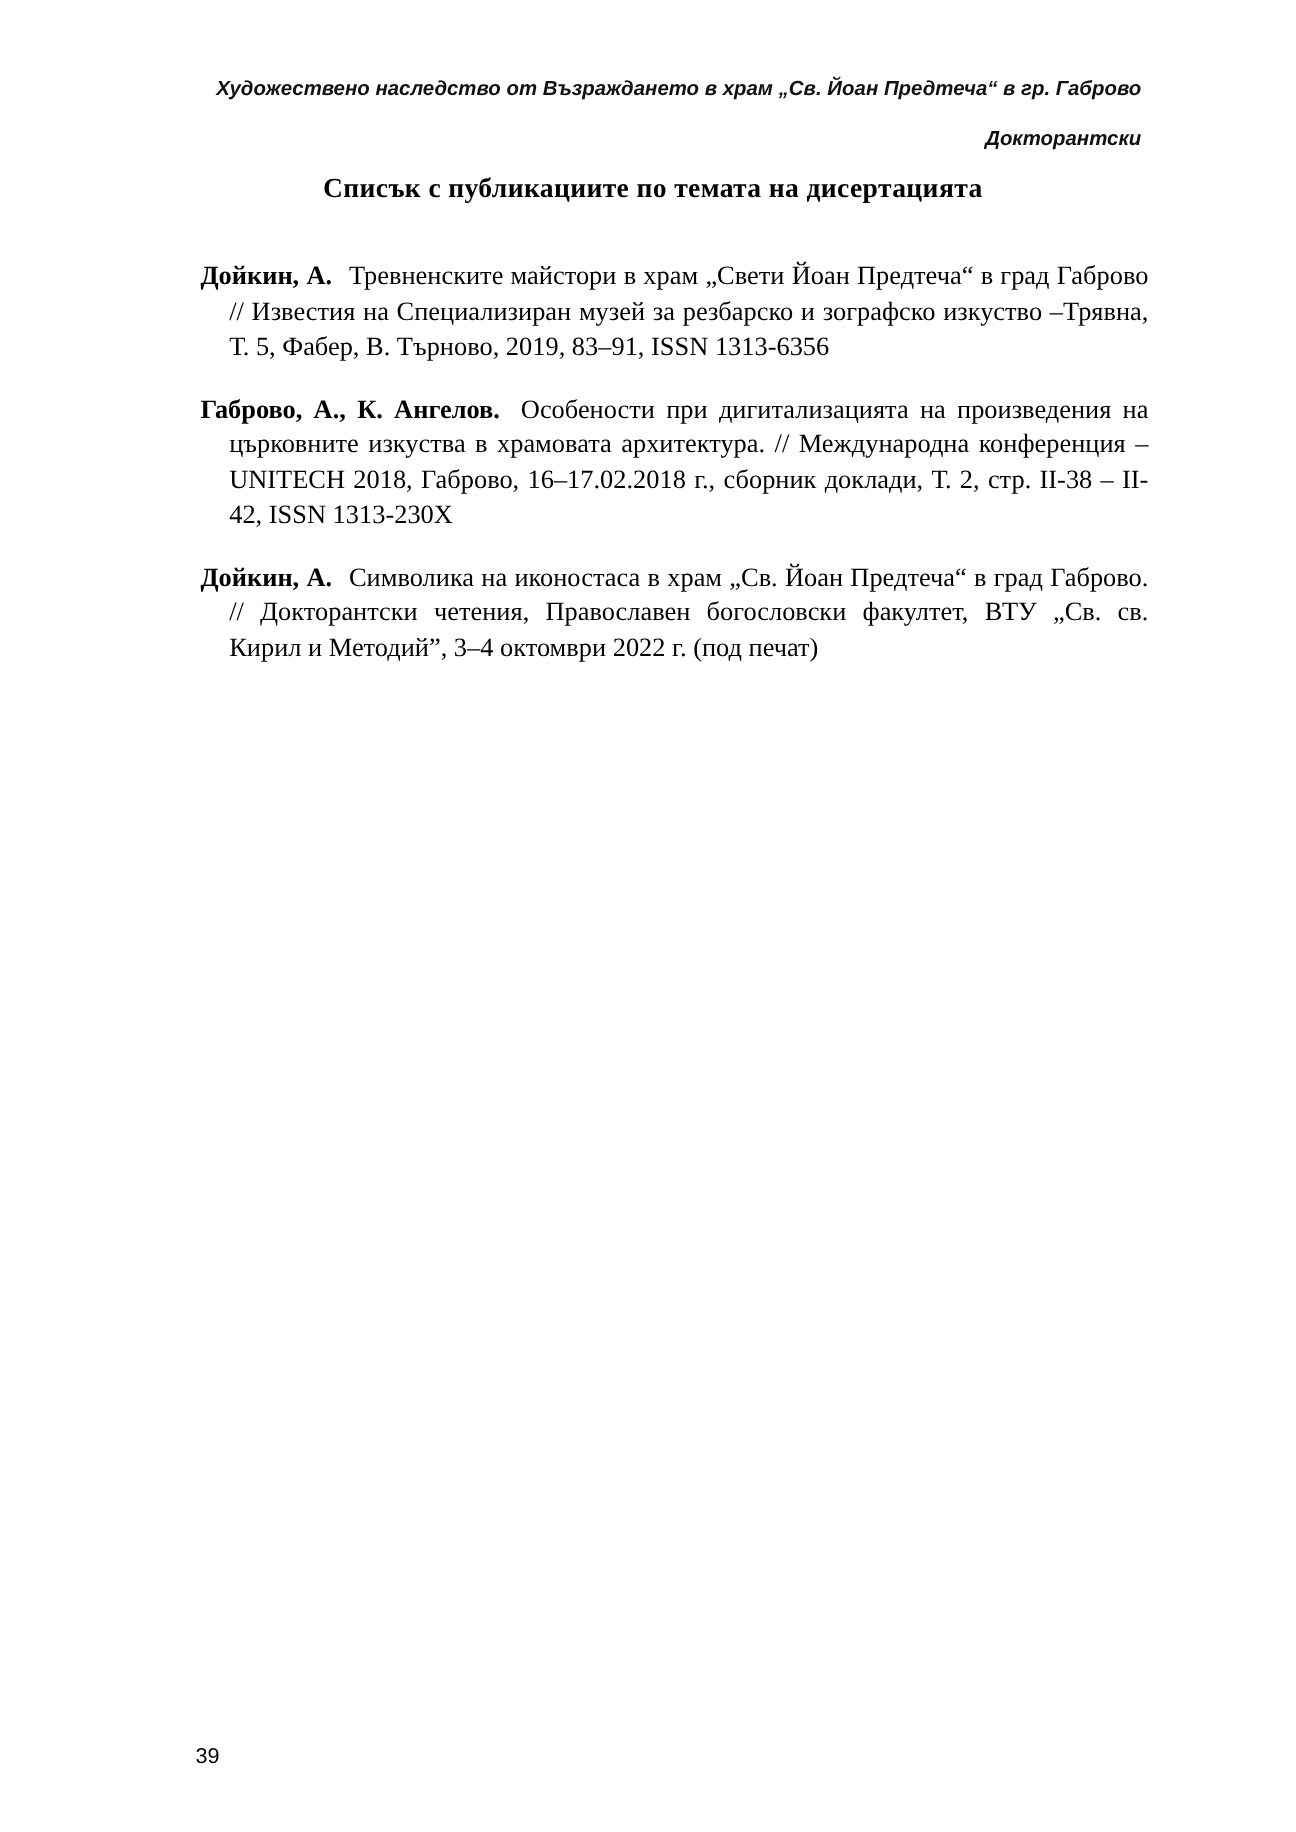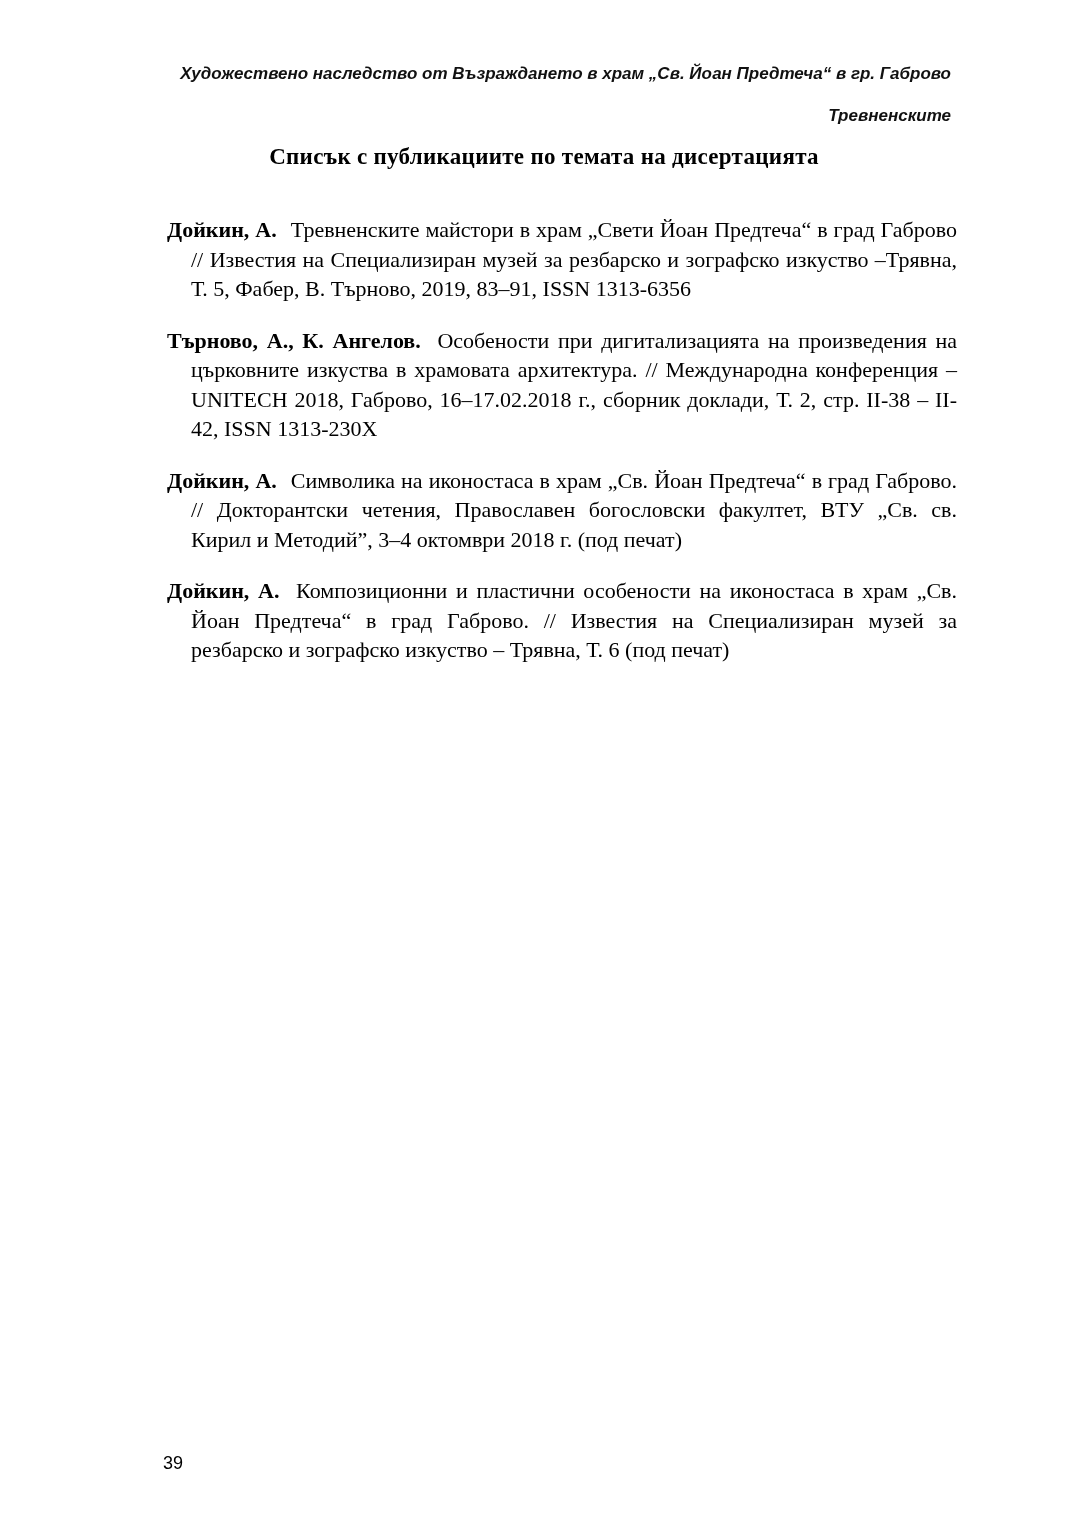--- a/index.html
+++ b/index.html
@@ -73,44 +73,40 @@
     line-height: 22px;
   }
 </style>
 </head>
 <body>
 
 <div class="page">
 
   <div class="running-header">
     <div class="title-line">Художествено наследство от Възраждането в храм „Св. Йоан Предтеча“ в гр. Габрово</div>
-    <div class="subtitle">Тревненските</div>
+    <div class="subtitle">Докторантски</div>
   </div>
 
   <h1 class="doc-title">Списък с публикациите по темата на дисертацията</h1>
 
   <div class="pub-list">
 
     <p class="pub-entry">
       <span class="authors">Дойкин, А.</span>
       <span class="pub-text">Тревненските майстори в храм „Свети Йоан Предтеча“ в град Габрово // Известия на Специализиран музей за резбарско и зографско изкуство –Трявна, Т. 5, Фабер, В. Търново, 2019, 83–91, ISSN 1313-6356</span>
     </p>
 
     <p class="pub-entry">
-      <span class="authors">Търново, А., К. Ангелов.</span>
+      <span class="authors">Габрово, А., К. Ангелов.</span>
       <span class="pub-text">Особености при дигитализацията на произведения на църковните изкуства в храмовата архитектура. // Международна конференция – UNITECH 2018, Габрово, 16–17.02.2018 г., сборник доклади, Т. 2, стр. II-38 – II-42, ISSN 1313-230X</span>
     </p>
 
     <p class="pub-entry">
       <span class="authors">Дойкин, А.</span>
-      <span class="pub-text">Символика на иконостаса в храм „Св. Йоан Предтеча“ в град Габрово. // Докторантски четения, Православен богословски факултет, ВТУ „Св. св. Кирил и Методий”, 3–4 октомври 2018 г. (под печат)</span>
+      <span class="pub-text">Символика на иконостаса в храм „Св. Йоан Предтеча“ в град Габрово. // Докторантски четения, Православен богословски факултет, ВТУ „Св. св. Кирил и Методий”, 3–4 октомври 2022 г. (под печат)</span>
     </p>
 
-    <p class="pub-entry">
-      <span class="authors">Дойкин, А.</span>
-      <span class="pub-text">Композиционни и пластични особености на иконостаса в храм „Св. Йоан Предтеча“ в град Габрово. // Известия на Специализиран музей за резбарско и зографско изкуство – Трявна, Т. 6 (под печат)</span>
-    </p>
 
   </div>
 
   <div class="page-number">39</div>
 
 </div>
 
 </body></html>

